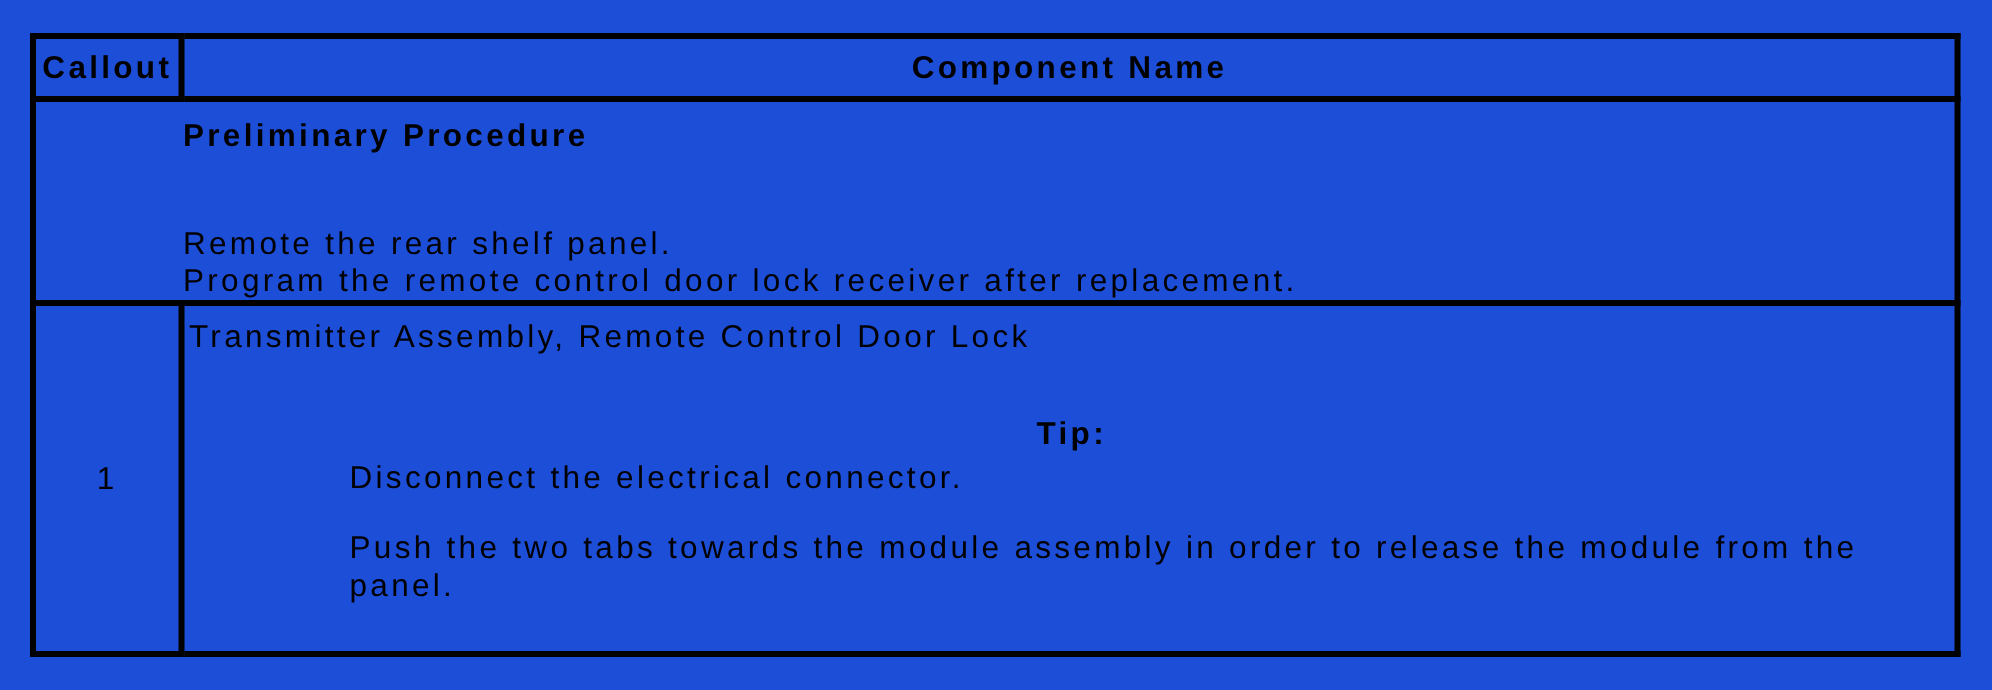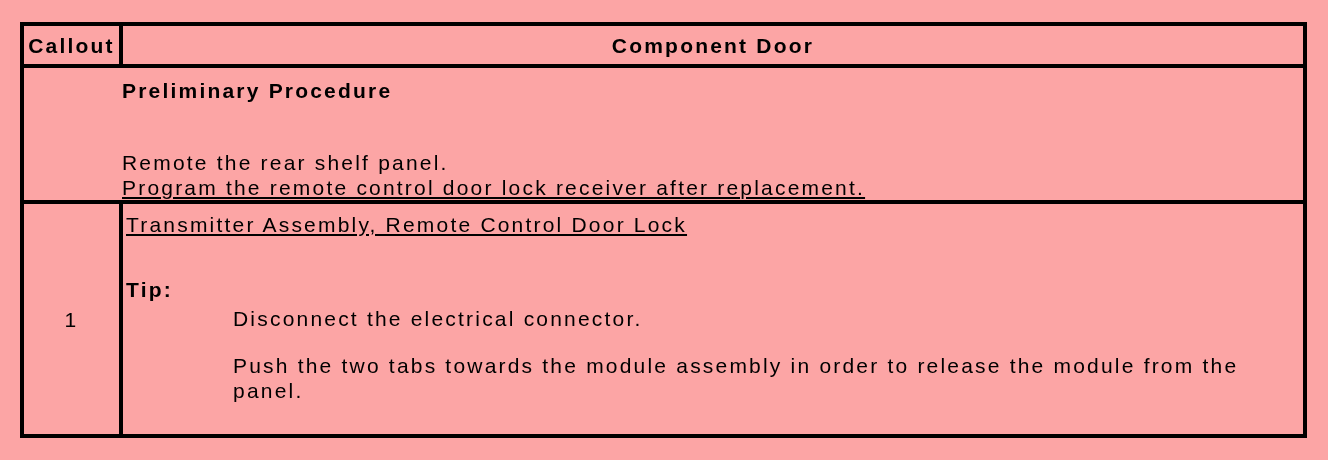--- a/index.html
+++ b/index.html
@@ -4,21 +4,21 @@
 <style>
   html, body {
     margin: 0;
     padding: 0;
     background: #ffffff;
   }
   .page {
     position: relative;
     width: 1328px;
     height: 460px;
-    background: #fca5a5;
+    background: #1d4ed8;
     color: #000000;
     font-family: "Liberation Sans", "DejaVu Sans", sans-serif;
     font-size: 21px;
     line-height: 25px;
     letter-spacing: 2.2px;
     overflow: hidden;
   }
   table.callout-table {
     position: absolute;
     left: 20px;
@@ -54,43 +54,44 @@
   td.cell-callout-num {
     text-align: center;
     vertical-align: middle;
   }
   
   .prelim-title {
     font-weight: bold;
     margin: 10px 16px 0 98px;
   }
   .prelim-step-1 { margin: 47px 0 0 98px; }
-  .prelim-step-2 { margin: 0 0 0 98px; text-decoration: underline; }
+  .prelim-step-2 { margin: 0 0 0 98px; }
 
-  .component-name { margin: 8px 0 0 3px; text-decoration: underline; }
+  .component-name { margin: 8px 0 0 3px; }
   .tip-label {
     font-weight: bold;
     margin: 40px 0 0 3px;
+    text-align: center;
   }
   .tip-step-1 { margin: 4px 0 0 110px; }
   .tip-step-2 { margin: 22px 0 0 110px; }
 </style>
 </head>
 <body>
 
 <div class="page">
   <table class="callout-table">
     <colgroup>
       <col class="col-callout">
       <col class="col-component">
     </colgroup>
     <tbody>
       <tr class="row-header">
         <th>Callout</th>
-        <th>Component Door</th>
+        <th>Component Name</th>
       </tr>
 
       <tr class="row-preliminary">
         <td colspan="2">
           <div class="prelim-title">Preliminary Procedure</div>
           <div class="prelim-step-1">Remote the rear shelf panel.</div>
           <div class="prelim-step-2">Program the remote control door lock receiver after replacement.</div>
         </td>
       </tr>
 

